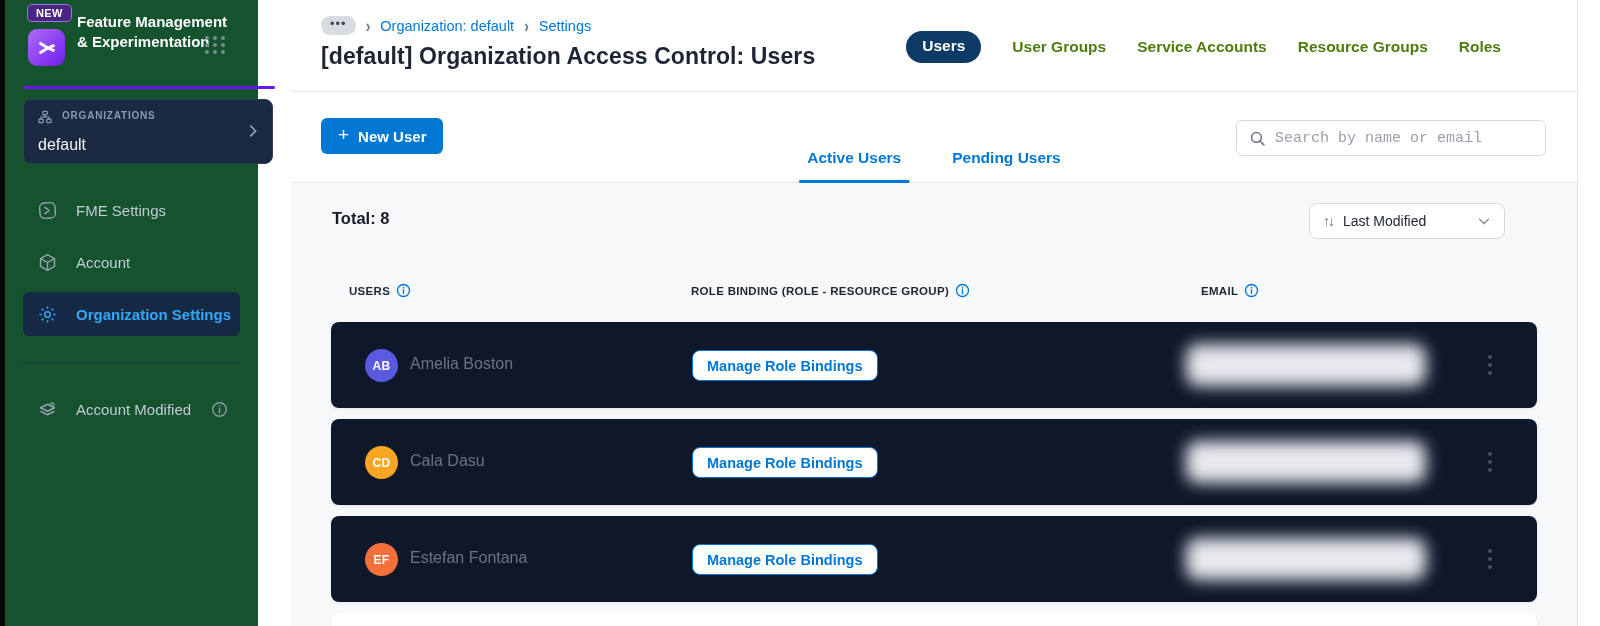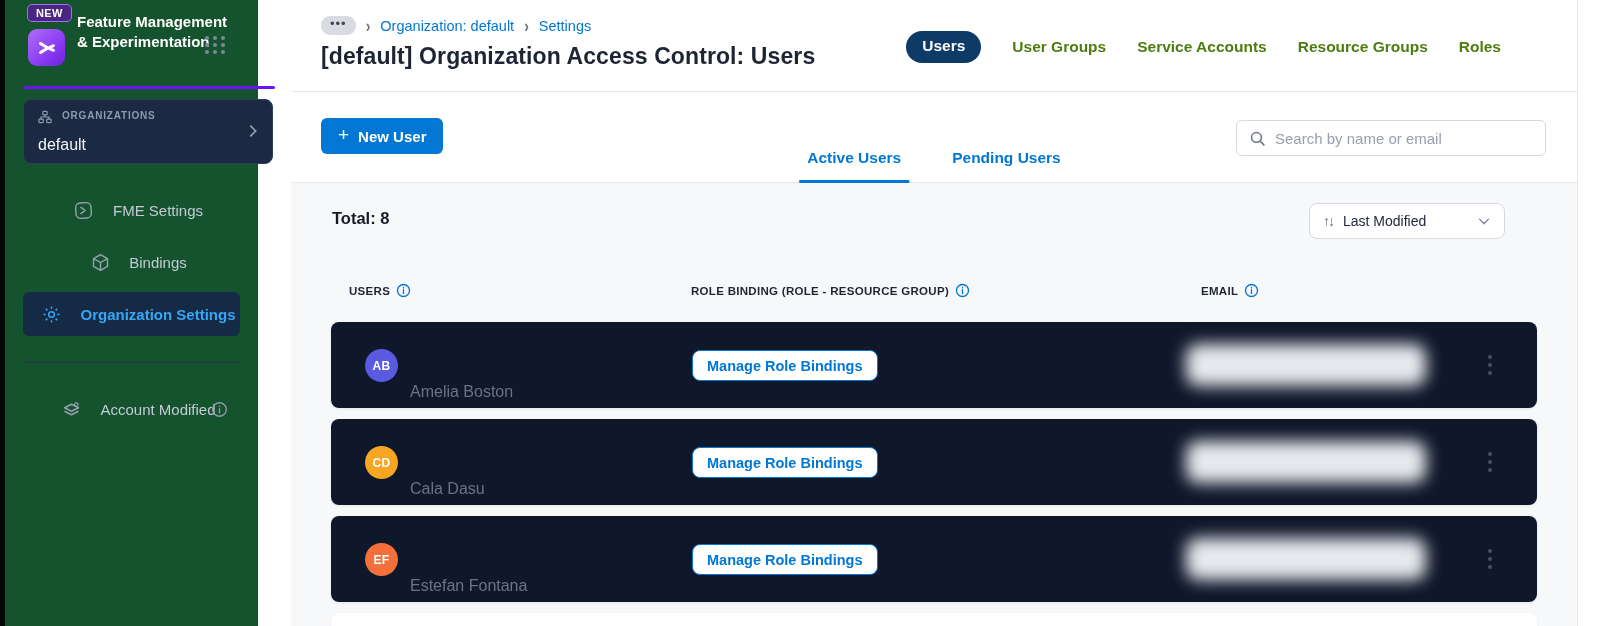--- a/index.html
+++ b/index.html
@@ -26,21 +26,21 @@
 
   .org-box { position:absolute; left:18px; top:99px; width:250px; height:65px; background:#1b2942;
     border:1px solid #303e5a; border-radius:8px; padding:10px 14px; cursor:pointer; }
   .org-label-row { display:flex; gap:10px; color:#8e99ad; }
   .org-label { font-size:10px; font-weight:700; letter-spacing:.8px; color:#8e99ad; }
   .org-value { font-size:16px; color:#f2f4f8; margin-top:12px; }
   .org-chevron { position:absolute; right:12px; top:24px; color:#97a1b3; }
 
   .nav { position:absolute; left:0; top:186px; width:100%; }
   .nav-item { position:relative; display:flex; align-items:center; gap:18px; height:44px;
-    margin:2px 18px 8px 18px; padding-left:13px; border-radius:6px; color:#c3cad6; font-size:15px; cursor:pointer;justify-content:center; }
+    margin:2px 18px 8px 18px; padding-left:13px; border-radius:6px; color:#c3cad6; font-size:15px; cursor:pointer; }
   .nav-item .nicon { width:22px; display:flex; justify-content:center; color:#97a1b3; }
   .nav-item.active { background:#152a45; color:#35a7f5; font-weight:700; }
   .nav-item.active .nicon { color:#35a7f5; }
   .nav-divider { height:1px; background:#263350; margin:26px 18px 24px 18px; }
   .nav-info { position:absolute; right:12px; color:#8f99ac; display:flex; }
 
   
   .main { position:absolute; left:291px; top:0; width:1286px; height:626px; background:#fff; }
   .right-gutter { position:absolute; left:1577px; top:0; width:23px; height:626px; background:#fff; border-left:1px solid #e3e6ea; }
 
@@ -61,41 +61,41 @@
     border:none; border-radius:6px; font-size:15px; font-weight:700; padding:0 17px; display:flex;
     align-items:center; gap:9px; cursor:pointer; font-family:inherit; }
   .new-user-btn .plus { font-size:19px; font-weight:400; margin-top:-2px; }
   .mid-tabs { position:absolute; left:50%; transform:translateX(-50%); bottom:-1px; display:flex; gap:35px; }
   .mid-tab { font-size:15.5px; font-weight:700; color:#0277d4; padding:0 8px 13px 8px; cursor:pointer;
     border-bottom:3px solid transparent; white-space:nowrap; }
   .mid-tab.active { border-bottom-color:#0277d4; }
   .search-box { position:absolute; right:31px; top:28px; width:310px; height:36px; background:#fff;
     border:1px solid #d6dae0; border-radius:6px; display:flex; align-items:center; padding:0 12px; gap:9px; }
   .search-box input { border:none; outline:none; flex:1; font-size:15px; color:#000000;
-    font-family:Liberation Sans, sans-serif; background:transparent; }
+    font-family:Liberation Mono, monospace; background:transparent; }
   .search-box input::placeholder { color:#98a0ac; }
 
   .content { position:absolute; left:0; top:183px; width:100%; height:443px; background:#f7f8fa; }
   .total { position:absolute; left:41px; top:26px; font-size:16.5px; font-weight:700; color:#161b26; }
   .sort-box { position:absolute; right:72px; top:20px; width:196px; height:36px; background:#fff;
     border:1px solid #d6dae0; border-radius:8px; display:flex; align-items:center; padding:0 13px; gap:10px; cursor:pointer; }
   .sort-arrows { color:#6a7383; font-size:14px; letter-spacing:-2px; }
   .sort-label { flex:1; font-size:14px; color:#22293a; }
   .sort-caret { color:#8b93a1; display:flex; }
 
   .col-heads { position:absolute; left:0; top:100px; width:100%; height:20px; }
   .col-head { position:absolute; display:flex; align-items:center; gap:6px; font-size:11.5px;
     font-weight:700; color:#1f2633; letter-spacing:.3px; }
   .info-icon { display:flex; color:#0277d4; }
 
   .user-card { position:absolute; left:40px; width:1206px; height:86px; background:#0f172a; border-radius:8px;
     box-shadow:0 1px 3px rgba(20,30,60,.08); }
   .avatar { position:absolute; left:34px; top:27px; width:33px; height:33px; border-radius:50%;
     display:flex; align-items:center; justify-content:center; color:#fff; font-size:12px; font-weight:700; letter-spacing:.3px; }
-  .user-name { position:absolute; left:79px; top:33px; font-size:16px; color:#6a7384;margin-top:28px; }
+  .user-name { position:absolute; left:79px; top:33px; font-size:16px; color:#6a7384; }
   .manage-btn { position:absolute; left:361px; top:28px; height:31px; background:#fff; border:1.5px solid #0277d4;
     color:#0277d4; border-radius:8px; font-size:14.5px; font-weight:700; padding:0 14px; cursor:pointer; font-family:inherit; }
   .email-blur { position:absolute; left:855px; top:22px; width:240px; height:42px; background:#e7e9ee;
     border-radius:12px; filter:blur(8px); }
   .kebab { position:absolute; left:1146px; top:26px; width:26px; height:34px; display:flex; flex-direction:column;
     align-items:center; justify-content:center; gap:4px; cursor:pointer; }
   .kebab i { width:4px; height:4px; border-radius:50%; background:#474f66; }
 
   .partial-card { position:absolute; left:40px; top:430px; width:1206px; height:20px; background:#fff;
     border-radius:8px 8px 0 0; box-shadow:0 1px 3px rgba(20,30,60,.08); }
@@ -158,21 +158,21 @@
         </span>
         <span>FME Settings</span>
       </div>
       <div class="nav-item">
         <span class="nicon">
           <svg width="21" height="21" viewBox="0 0 24 24" fill="none" stroke="currentColor" stroke-width="1.6" stroke-linejoin="round">
             <path d="M12 3 L20 7.5 V16.5 L12 21 L4 16.5 V7.5 Z"></path>
             <path d="M4 7.5 L12 12 L20 7.5 M12 12 V21"></path>
           </svg>
         </span>
-        <span>Bindings</span>
+        <span>Account</span>
       </div>
       <div class="nav-item active">
         <span class="nicon">
           <svg width="21" height="21" viewBox="0 0 24 24" fill="none" stroke="currentColor" stroke-width="1.7">
             <circle cx="12" cy="12" r="3.2"></circle>
             <path d="M12 2.8 V5.4 M12 18.6 V21.2 M2.8 12 H5.4 M18.6 12 H21.2 M5.5 5.5 L7.3 7.3 M16.7 16.7 L18.5 18.5 M18.5 5.5 L16.7 7.3 M7.3 16.7 L5.5 18.5"></path>
           </svg>
         </span>
         <span>Organization Settings</span>
       </div>

